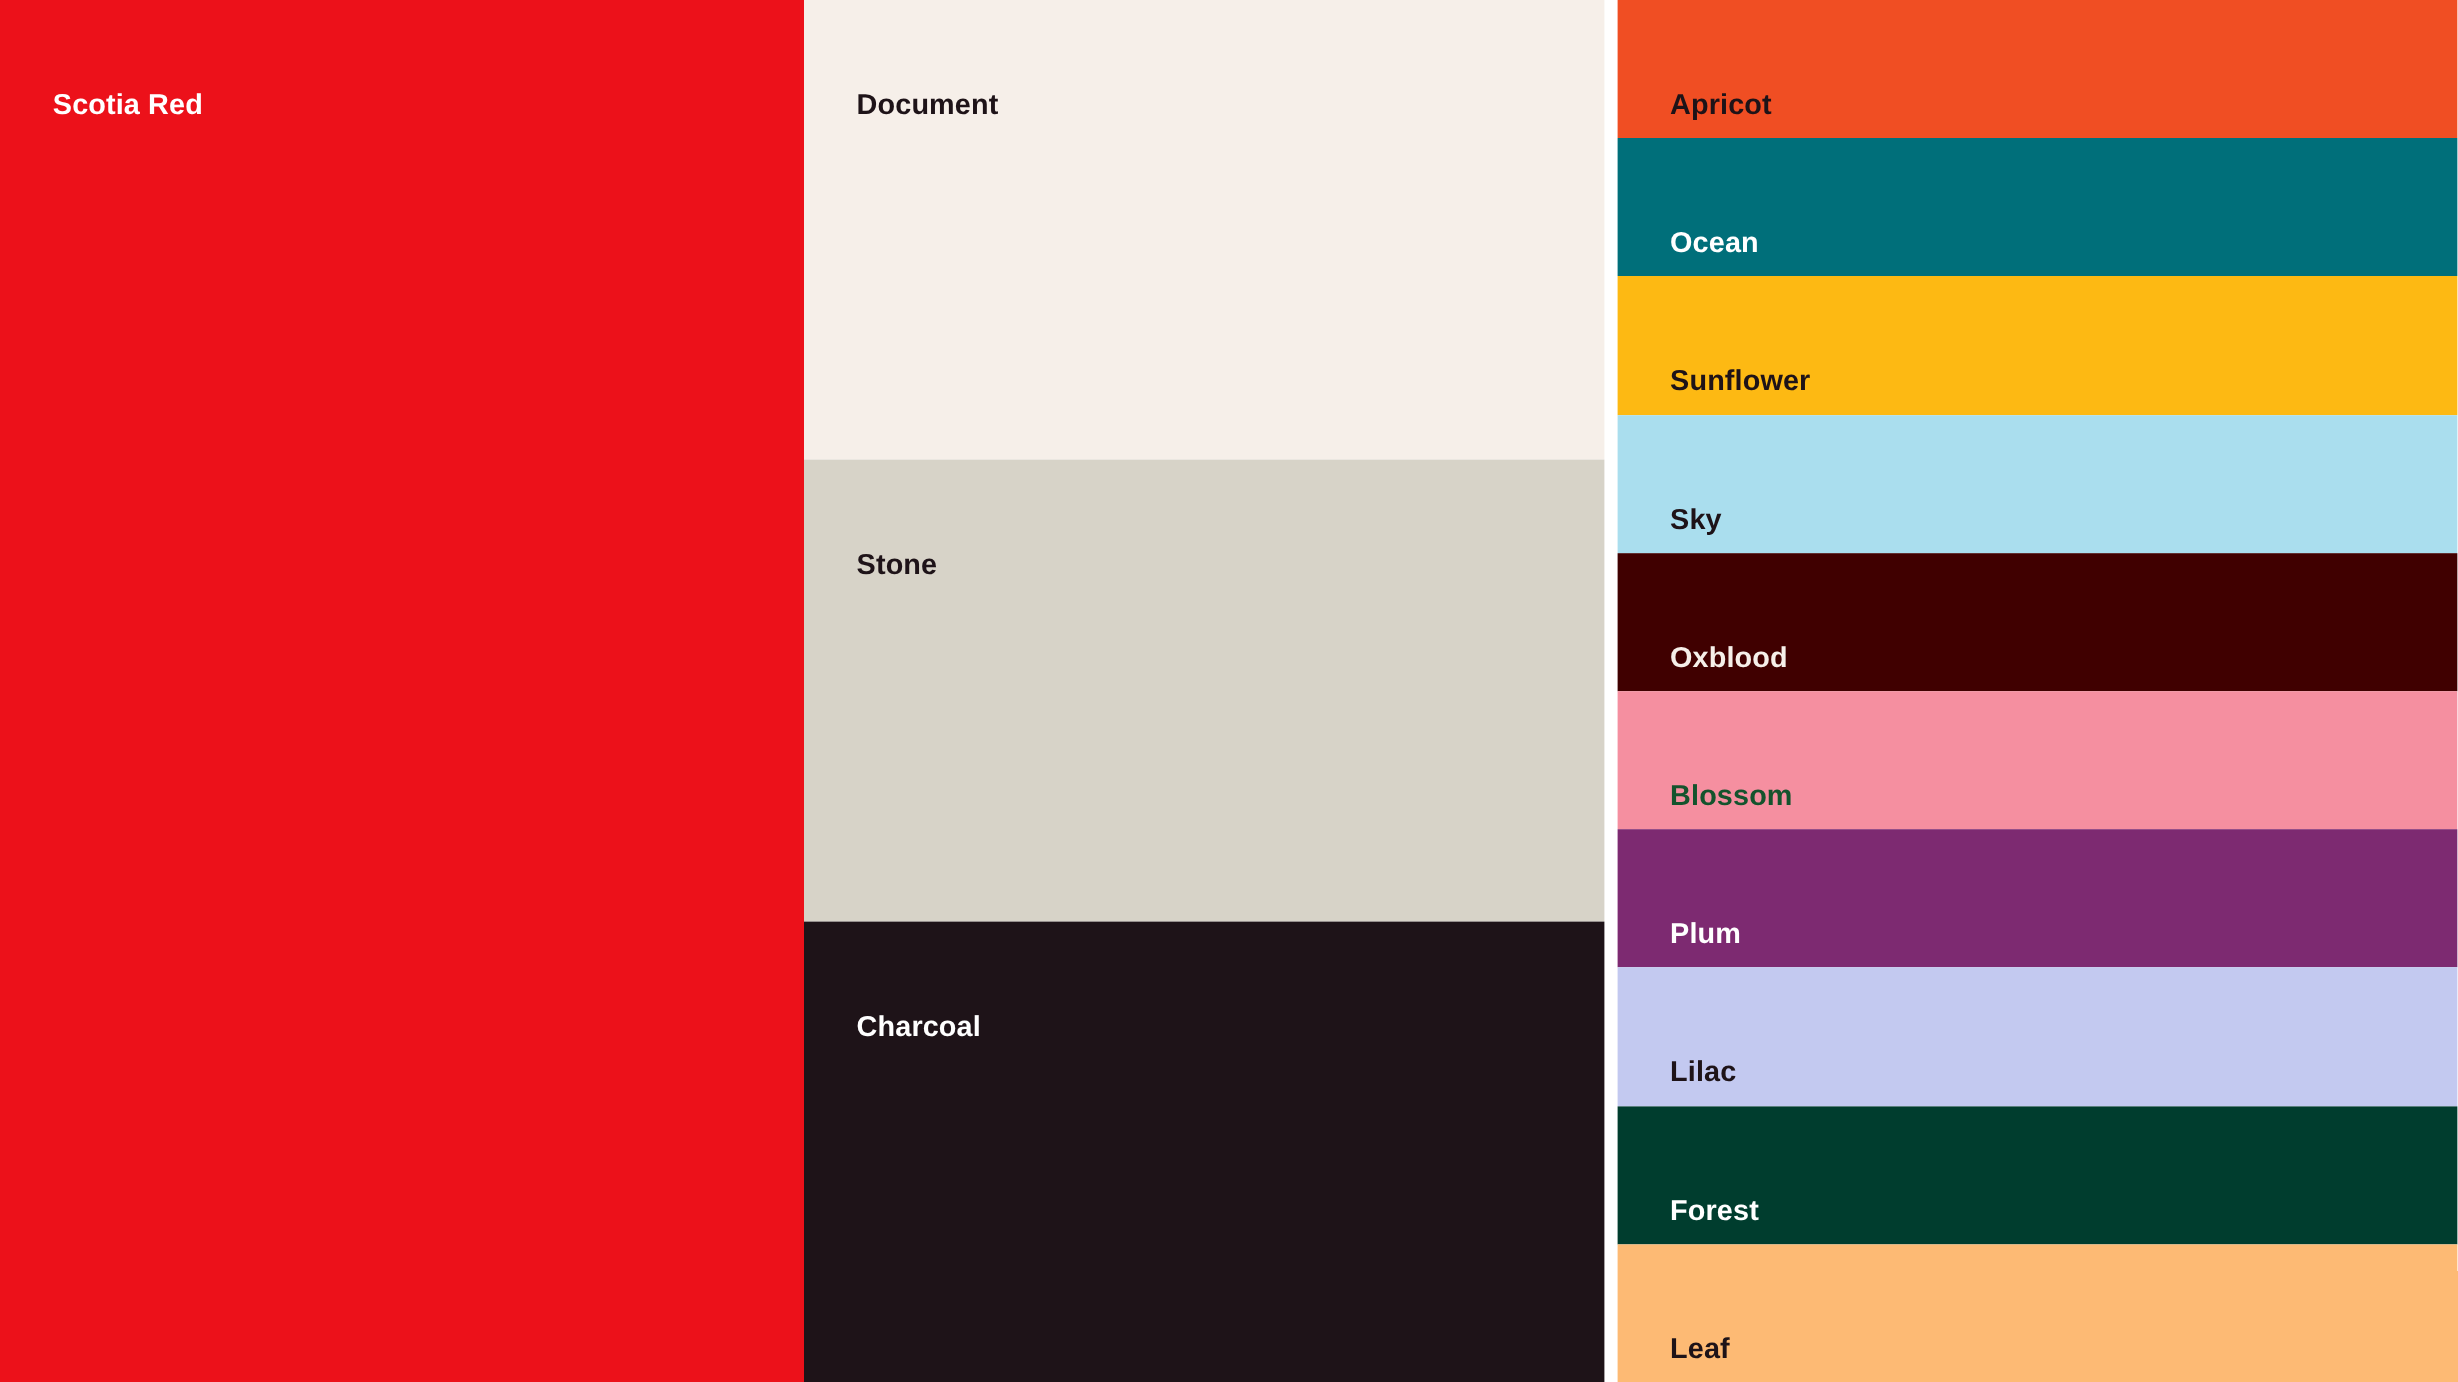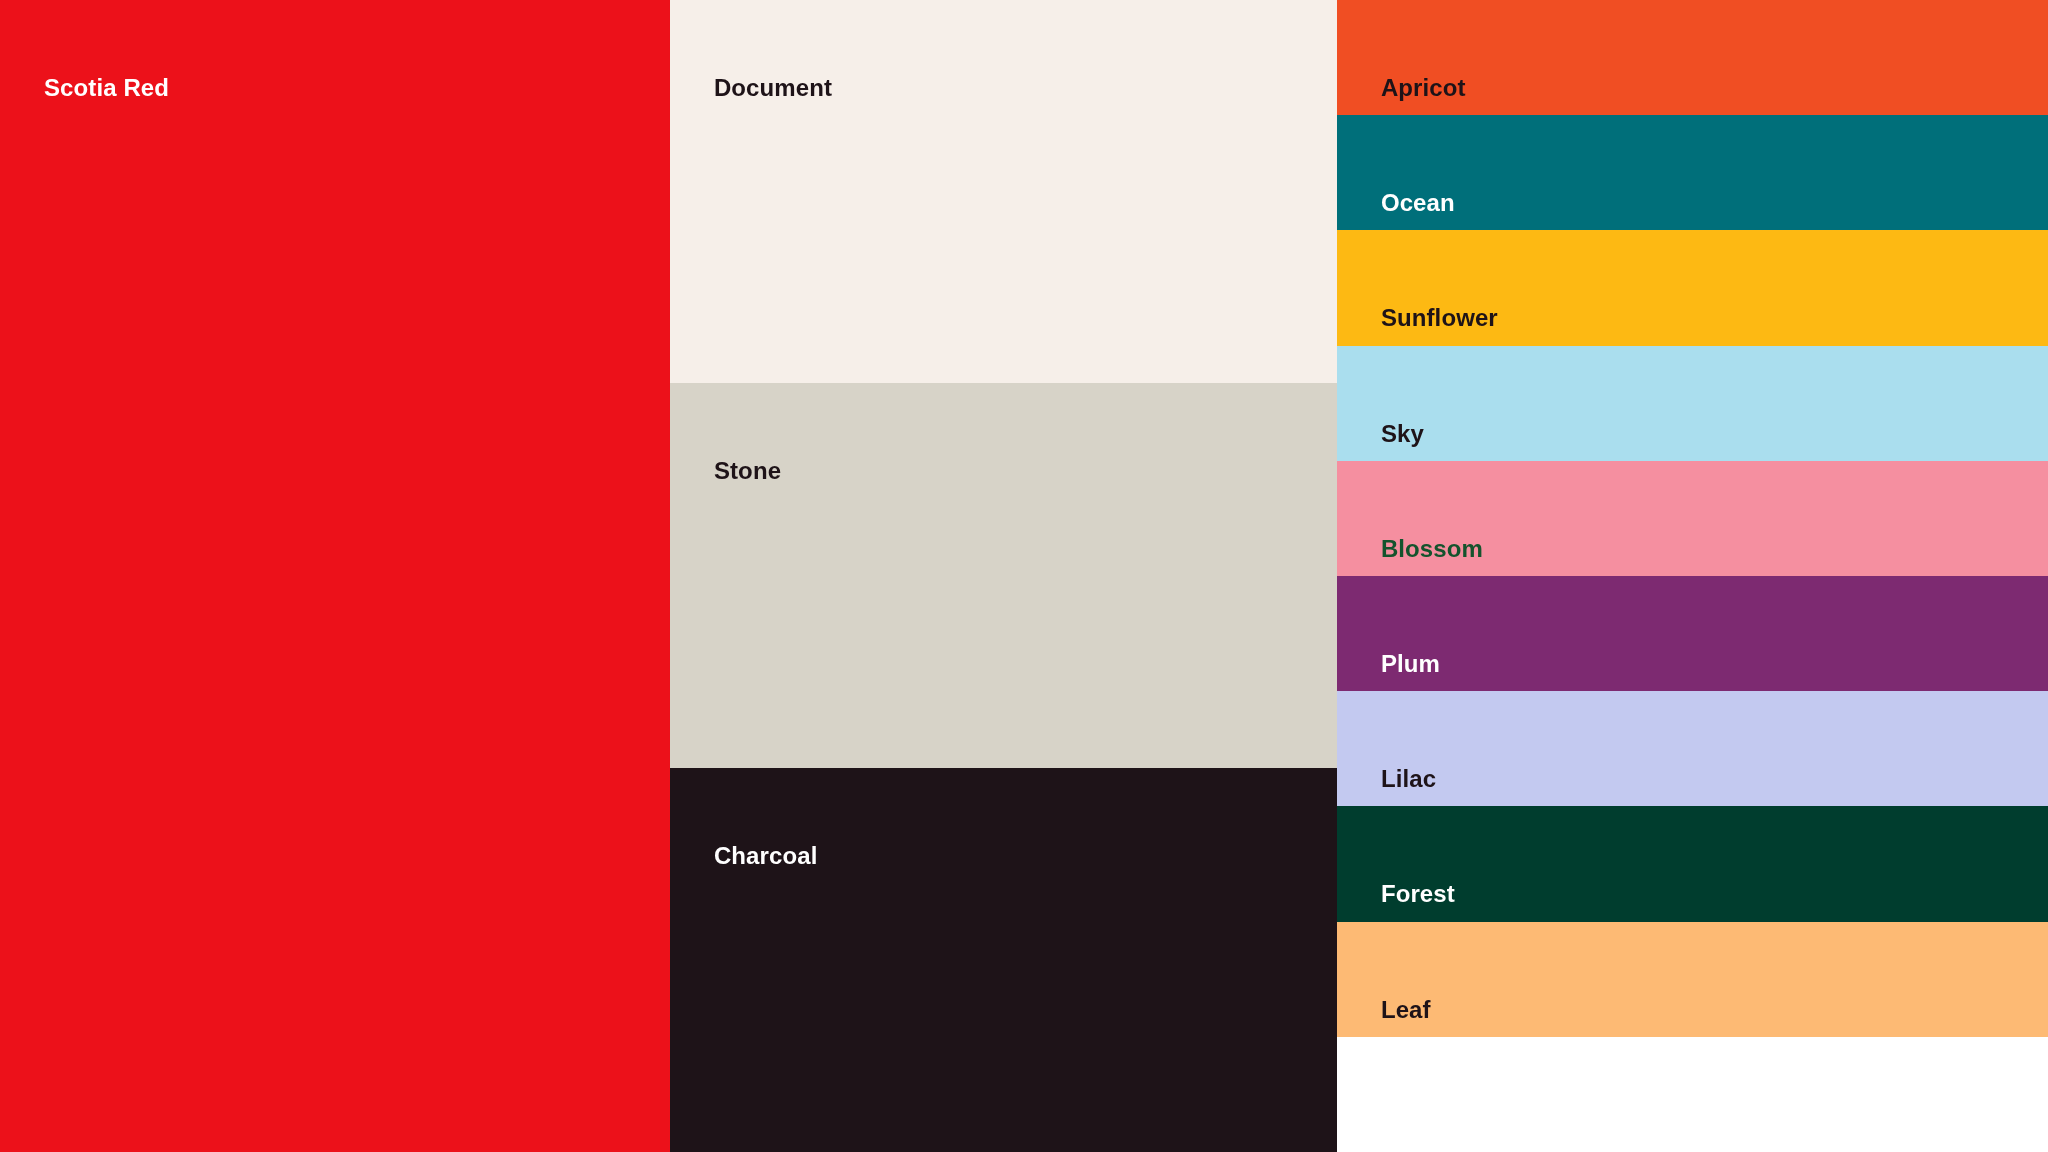--- a/index.html
+++ b/index.html
@@ -16,21 +16,21 @@
     height:1152px;
     display:flex;
     flex-direction:row;
     align-items:stretch;
   }
 
   
   .col { display:flex; flex-direction:column; align-items:stretch; }
   .col-primary   { width:683px; }
   .col-neutral   { width:680px; }
-  .col-accent    { width:725px; }
+  .col-accent    { width:725px;padding-left:11px; }
 
   
   .swatch {
     position:relative;
     width:100%;
     overflow:hidden;
   }
   .swatch-label {
     position:absolute;
     left:44px;
@@ -92,20 +92,23 @@
     </div>
 
     <div class="swatch" style="background-color: rgb(253, 185, 19); color: rgb(30, 19, 24);">
       <span class="swatch-label">Sunflower</span>
     </div>
 
     <div class="swatch" style="background-color: rgb(170, 222, 238); color: rgb(30, 19, 24);">
       <span class="swatch-label">Sky</span>
     </div>
 
+    <div class="swatch" style="background-color: rgb(64, 0, 0); color: rgb(246, 239, 233);">
+      <span class="swatch-label">Oxblood</span>
+    </div>
 
     <div class="swatch" style="background-color: rgb(245, 143, 160); color: #14532d;">
       <span class="swatch-label">Blossom</span>
     </div>
 
     <div class="swatch" style="background-color: rgb(125, 42, 113); color: rgb(255, 255, 255);">
       <span class="swatch-label">Plum</span>
     </div>
 
     <div class="swatch" style="background-color: rgb(195, 201, 240); color: rgb(30, 19, 24);">

